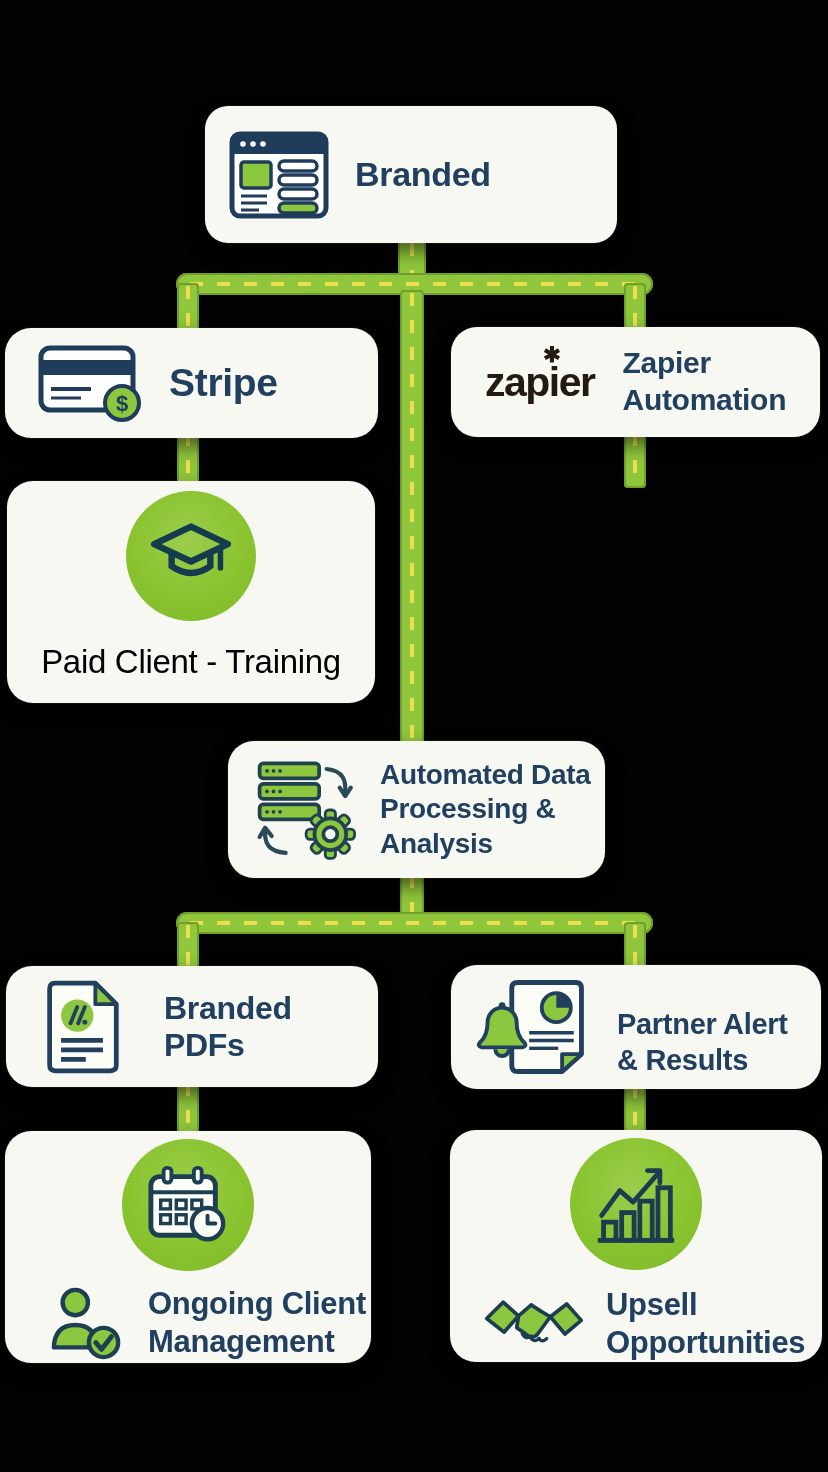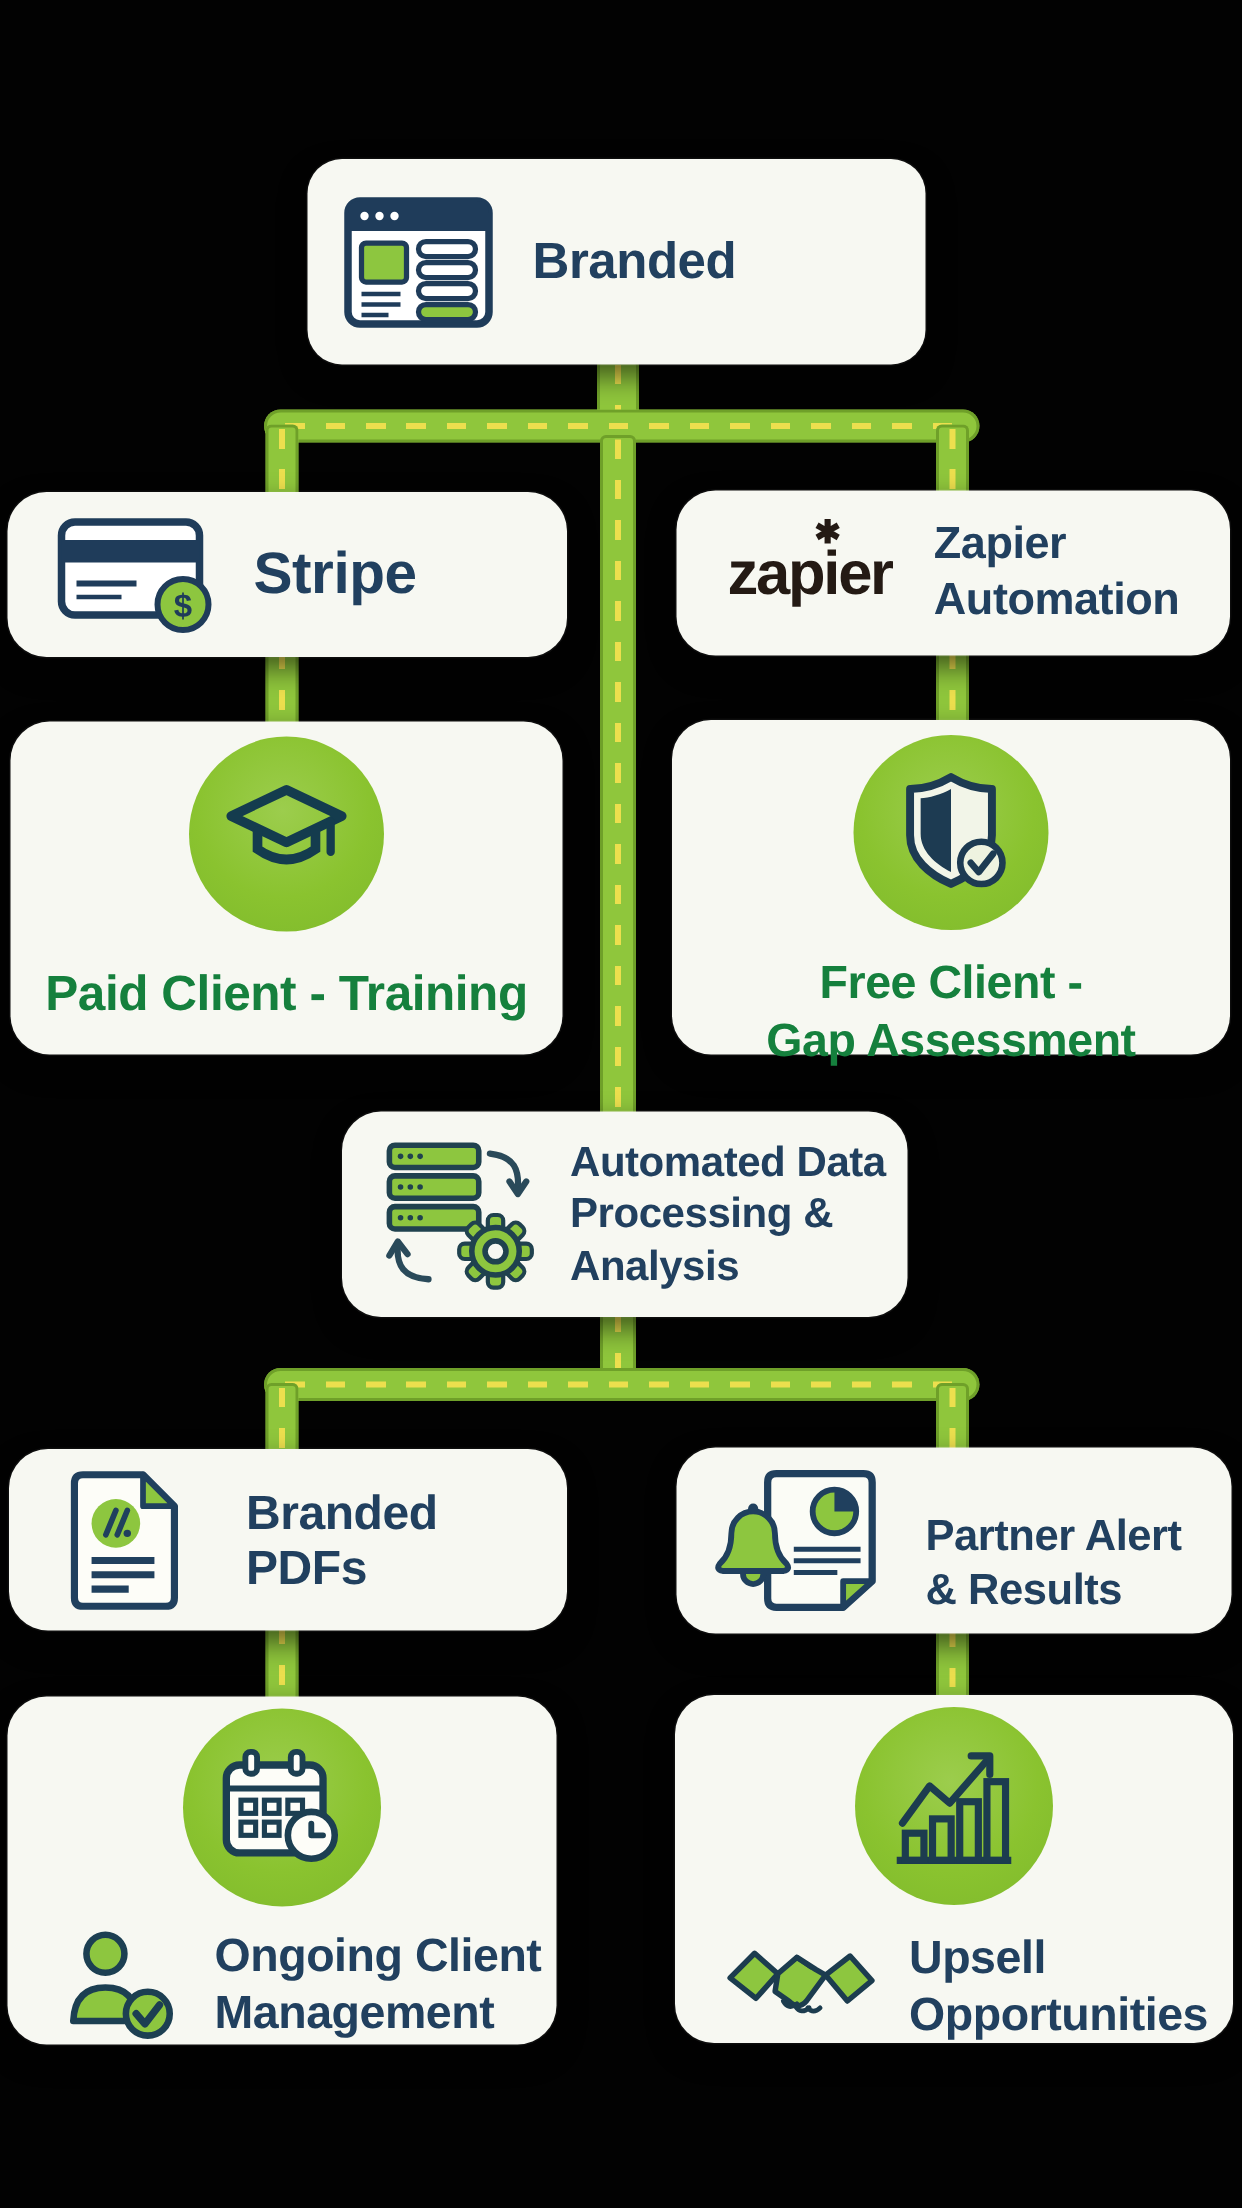--- a/index.html
+++ b/index.html
@@ -21,21 +21,21 @@
   }
   
   .node{
     position:absolute;background:#f7f8f2;border-radius:26px;z-index:2;
     box-shadow:0 0 0 1px rgba(255,255,255,.05), 0 8px 18px rgba(0,0,0,.55);
     display:flex;align-items:center;box-sizing:border-box;
   }
   .node.col{flex-direction:column;justify-content:flex-start;align-items:center;}
   .title{color:#21405f;font-weight:700;letter-spacing:-.3px;}
   .title span{display:block;}
-  .muted{color:#15803d;font-weight:700;}
+  .muted{color:#000000;font-weight:400;}
   .iconwrap{flex:0 0 auto;display:flex;align-items:center;justify-content:center;}
   .circle{
     border-radius:50%;
     background:radial-gradient(circle at 48% 38%,#9ccd4d 0%,#8ac32f 55%,#7eb92c 100%);
     display:flex;align-items:center;justify-content:center;flex:0 0 auto;
   }
   .bottomrow{display:flex;align-items:center;width:100%;box-sizing:border-box;}
   
   .zlogo{font-weight:700;color:#241a14;font-size:41px;letter-spacing:-1.5px;position:relative;line-height:1;}
   .zi{position:relative;}
@@ -113,34 +113,20 @@
         <path d="M50 10 L90 29 L50 48 L10 29 Z" fill="none" stroke="#143c4e" stroke-width="7" stroke-linejoin="round"></path>
         <path d="M29 40 v13 q21 15 42 0 v-13" fill="none" stroke="#143c4e" stroke-width="7" stroke-linecap="round"></path>
         <path d="M82 33 L82 55" stroke="#143c4e" stroke-width="6" stroke-linecap="round"></path>
       </svg>
     </div>
     <div class="title muted" style="font-size:33px;margin-top:22px;text-align:center;">
       <span>Paid Client - Training</span>
     </div>
   </div>
 
-  <div class="node col" style="left:448px;top:480px;width:372px;height:223px;padding-top:10px;">
-    <div class="circle" style="width:130px;height:130px;">
-      <svg width="88" height="92" viewBox="0 0 100 96">
-        <path d="M50 6 C40 12 28 15 19 15 V50 C19 68 34 80 50 87 C66 80 81 68 81 50 V15 C72 15 60 12 50 6 Z" fill="#f2f5e8" stroke="#1d3b52" stroke-width="6" stroke-linejoin="round"></path>
-        <path d="M50 15 C43 19 33 22 27 22 V49 C27 62 38 72 50 78 Z" fill="#1d3b52"></path>
-        <circle cx="73" cy="71" r="16" fill="#eef3e0" stroke="#1d3b52" stroke-width="5"></circle>
-        <path d="M65 71 L71 78 L82 64" fill="none" stroke="#1d3b52" stroke-width="5" stroke-linecap="round" stroke-linejoin="round"></path>
-      </svg>
-    </div>
-    <div class="title muted" style="font-size:31px;line-height:1.25;margin-top:16px;text-align:center;">
-      <span>Free Client -</span>
-      <span>Gap Assessment</span>
-    </div>
-  </div>
 
   <div class="node" style="left:228px;top:741px;width:377px;height:137px;padding-left:26px;gap:18px;">
     <span class="iconwrap">
       <svg width="108" height="106" viewBox="0 0 116 112">
         <rect x="6" y="6" width="64" height="16" rx="4" fill="#8dc63f" stroke="#20424f" stroke-width="4"></rect>
         <rect x="6" y="28" width="64" height="16" rx="4" fill="#8dc63f" stroke="#20424f" stroke-width="4"></rect>
         <rect x="6" y="50" width="64" height="16" rx="4" fill="#8dc63f" stroke="#20424f" stroke-width="4"></rect>
         <g fill="#20424f">
           <circle cx="14" cy="14" r="2"></circle>
             <circle cx="21" cy="14" r="2"></circle>
@@ -225,21 +211,21 @@
           <rect x="18" y="38" width="10" height="9"></rect>
             <rect x="34" y="38" width="10" height="9"></rect>
             <rect x="50" y="38" width="10" height="9"></rect>
           <rect x="18" y="53" width="10" height="9"></rect>
             <rect x="34" y="53" width="10" height="9"></rect>
         </g>
         <circle cx="66" cy="62" r="16" fill="#fdfdf8" stroke="#1c3f52" stroke-width="4.5"></circle>
         <path d="M66 54 V62 H74" fill="none" stroke="#1c3f52" stroke-width="4" stroke-linecap="round" stroke-linejoin="round"></path>
       </svg>
     </div>
-    <div class="bottomrow" style="padding-left:38px;gap:24px;margin-top:14px;">
+    <div class="bottomrow" style="padding-left:38px;gap:24px;margin-top:14px;justify-content:center;">
       <span class="iconwrap">
         <svg width="76" height="76" viewBox="0 0 78 78">
           <circle cx="28" cy="18" r="13" fill="#8dc63f" stroke="#1c3f52" stroke-width="4.5"></circle>
           <path d="M6 64 Q7 41 28 41 Q49 41 50 64 Z" fill="#8dc63f" stroke="#1c3f52" stroke-width="4.5" stroke-linejoin="round"></path>
           <circle cx="57" cy="59" r="15" fill="#8dc63f" stroke="#1c3f52" stroke-width="4.5"></circle>
           <path d="M49 59 L55 66 L65 53" fill="none" stroke="#1c3f52" stroke-width="5" stroke-linecap="round" stroke-linejoin="round"></path>
         </svg>
       </span>
       <div class="title" style="font-size:31px;line-height:1.22;">
         <span>Ongoing Client</span>

